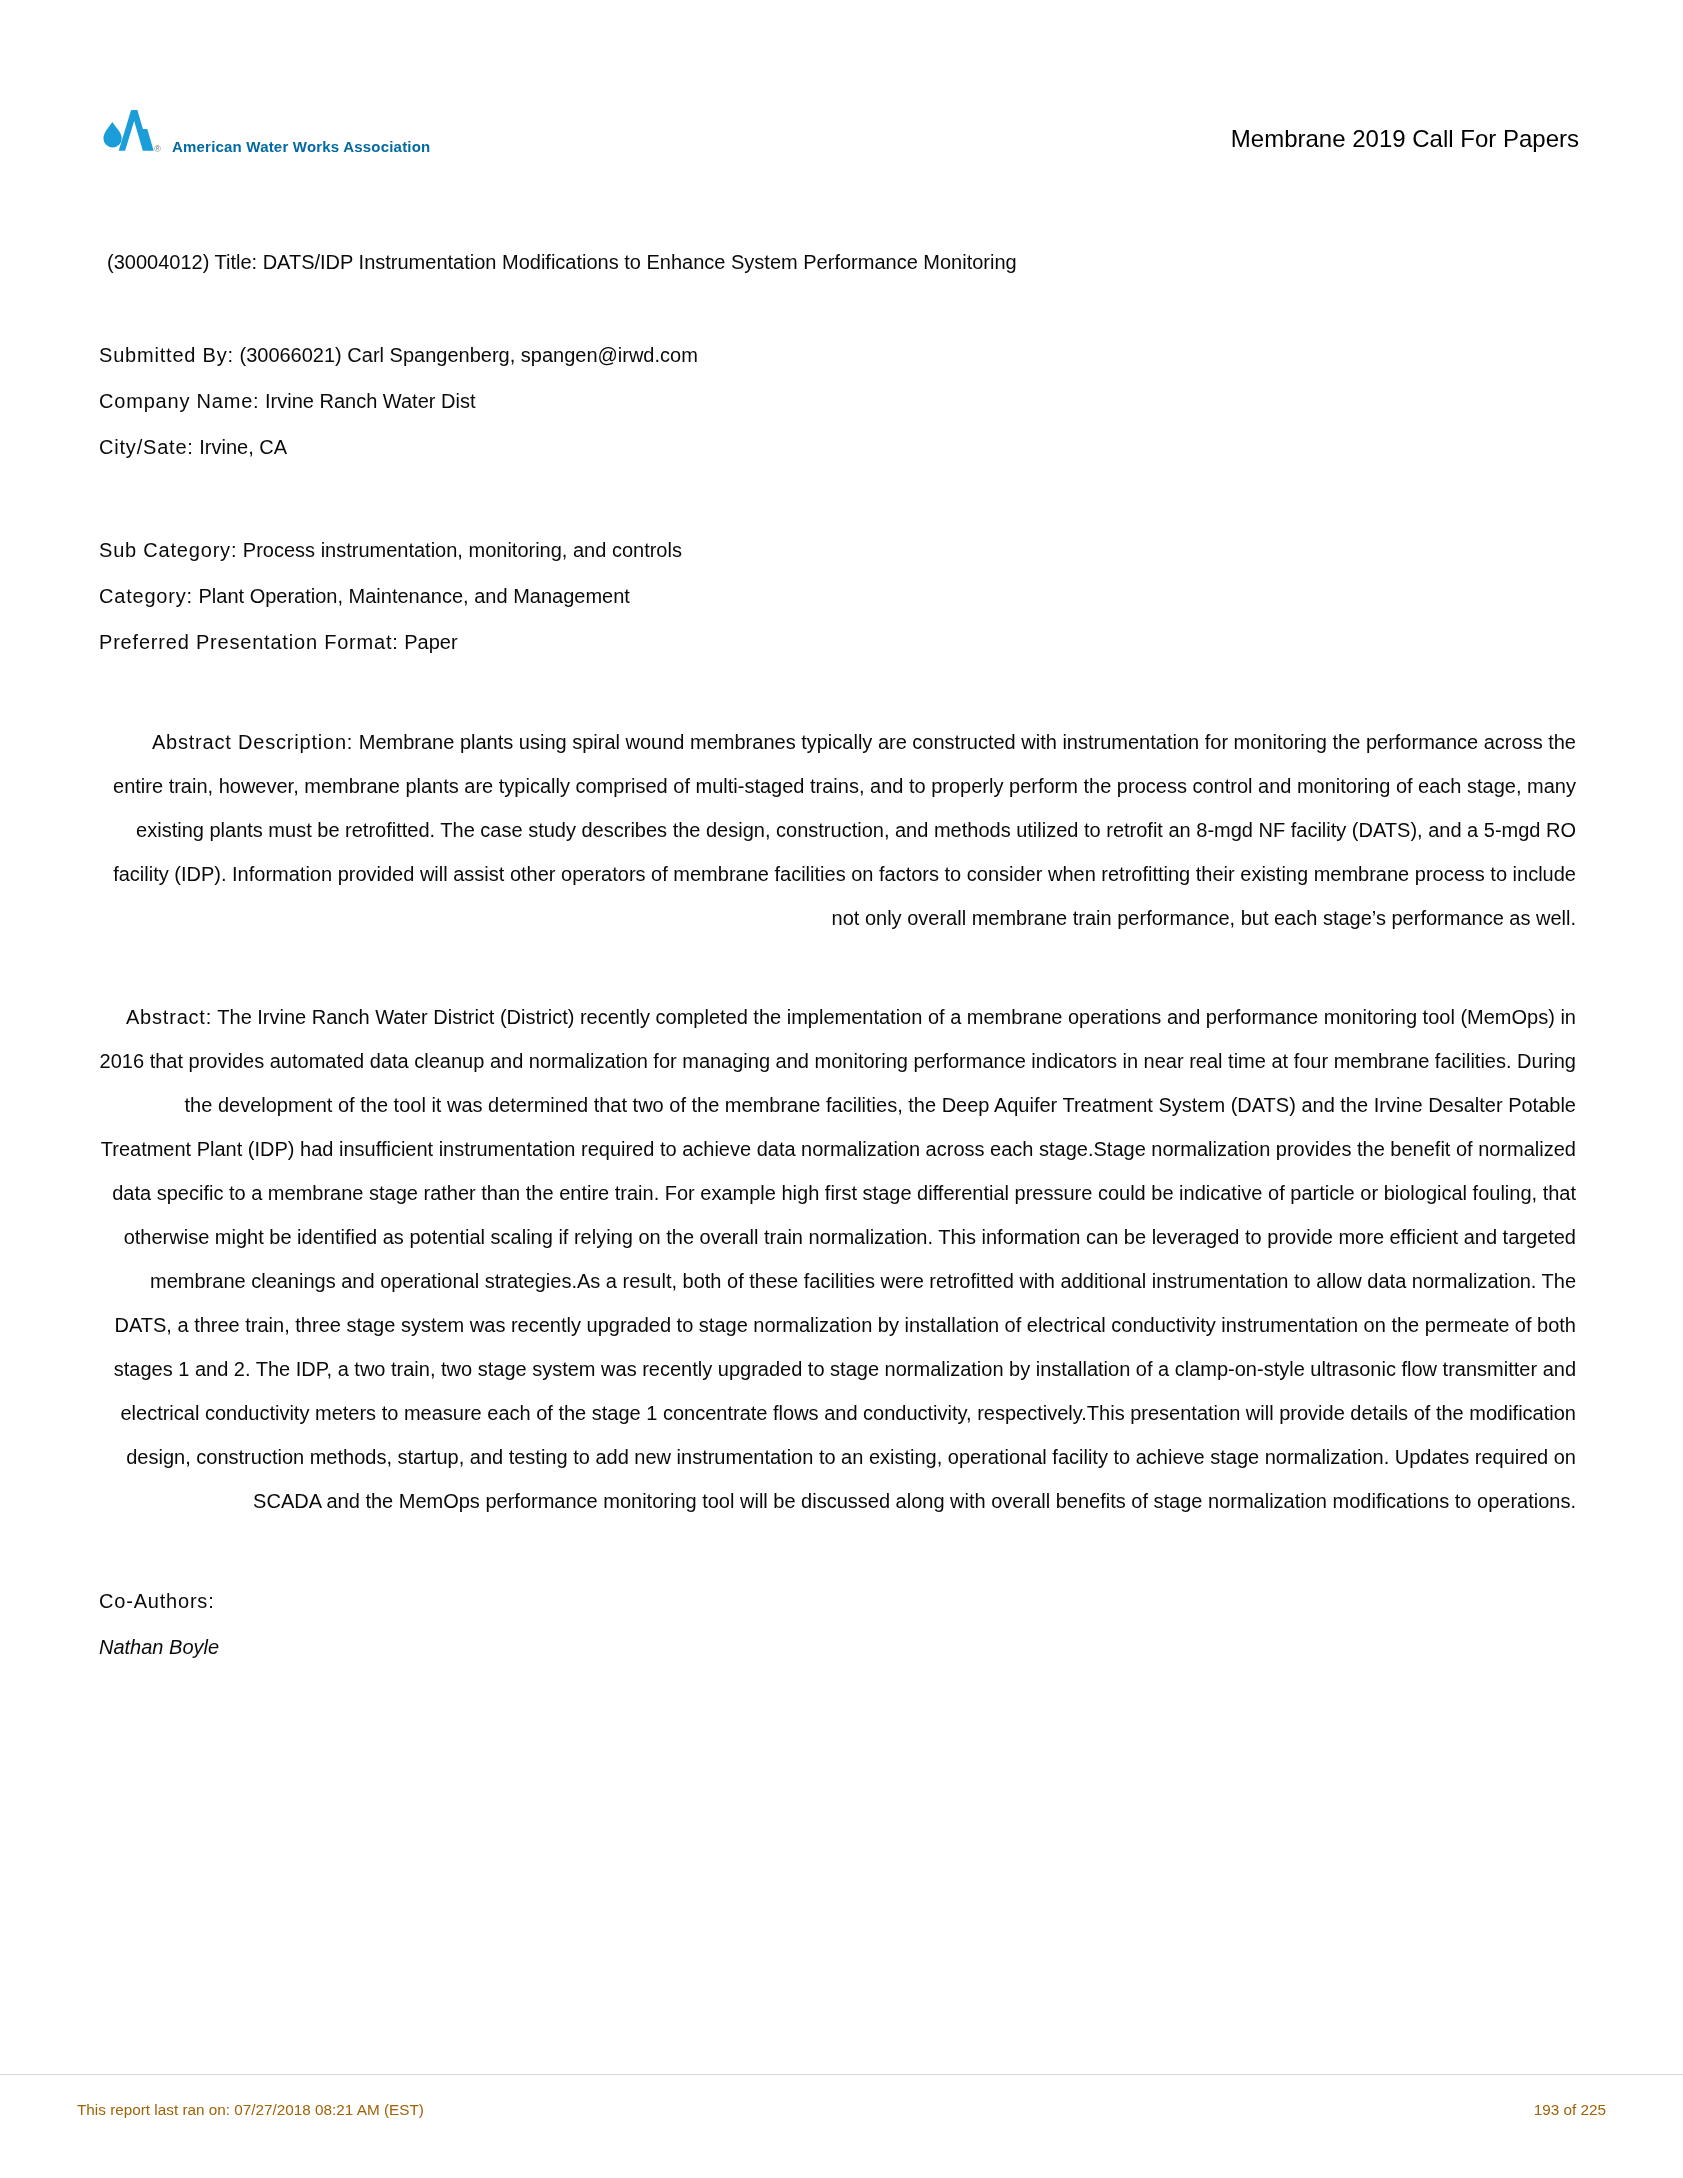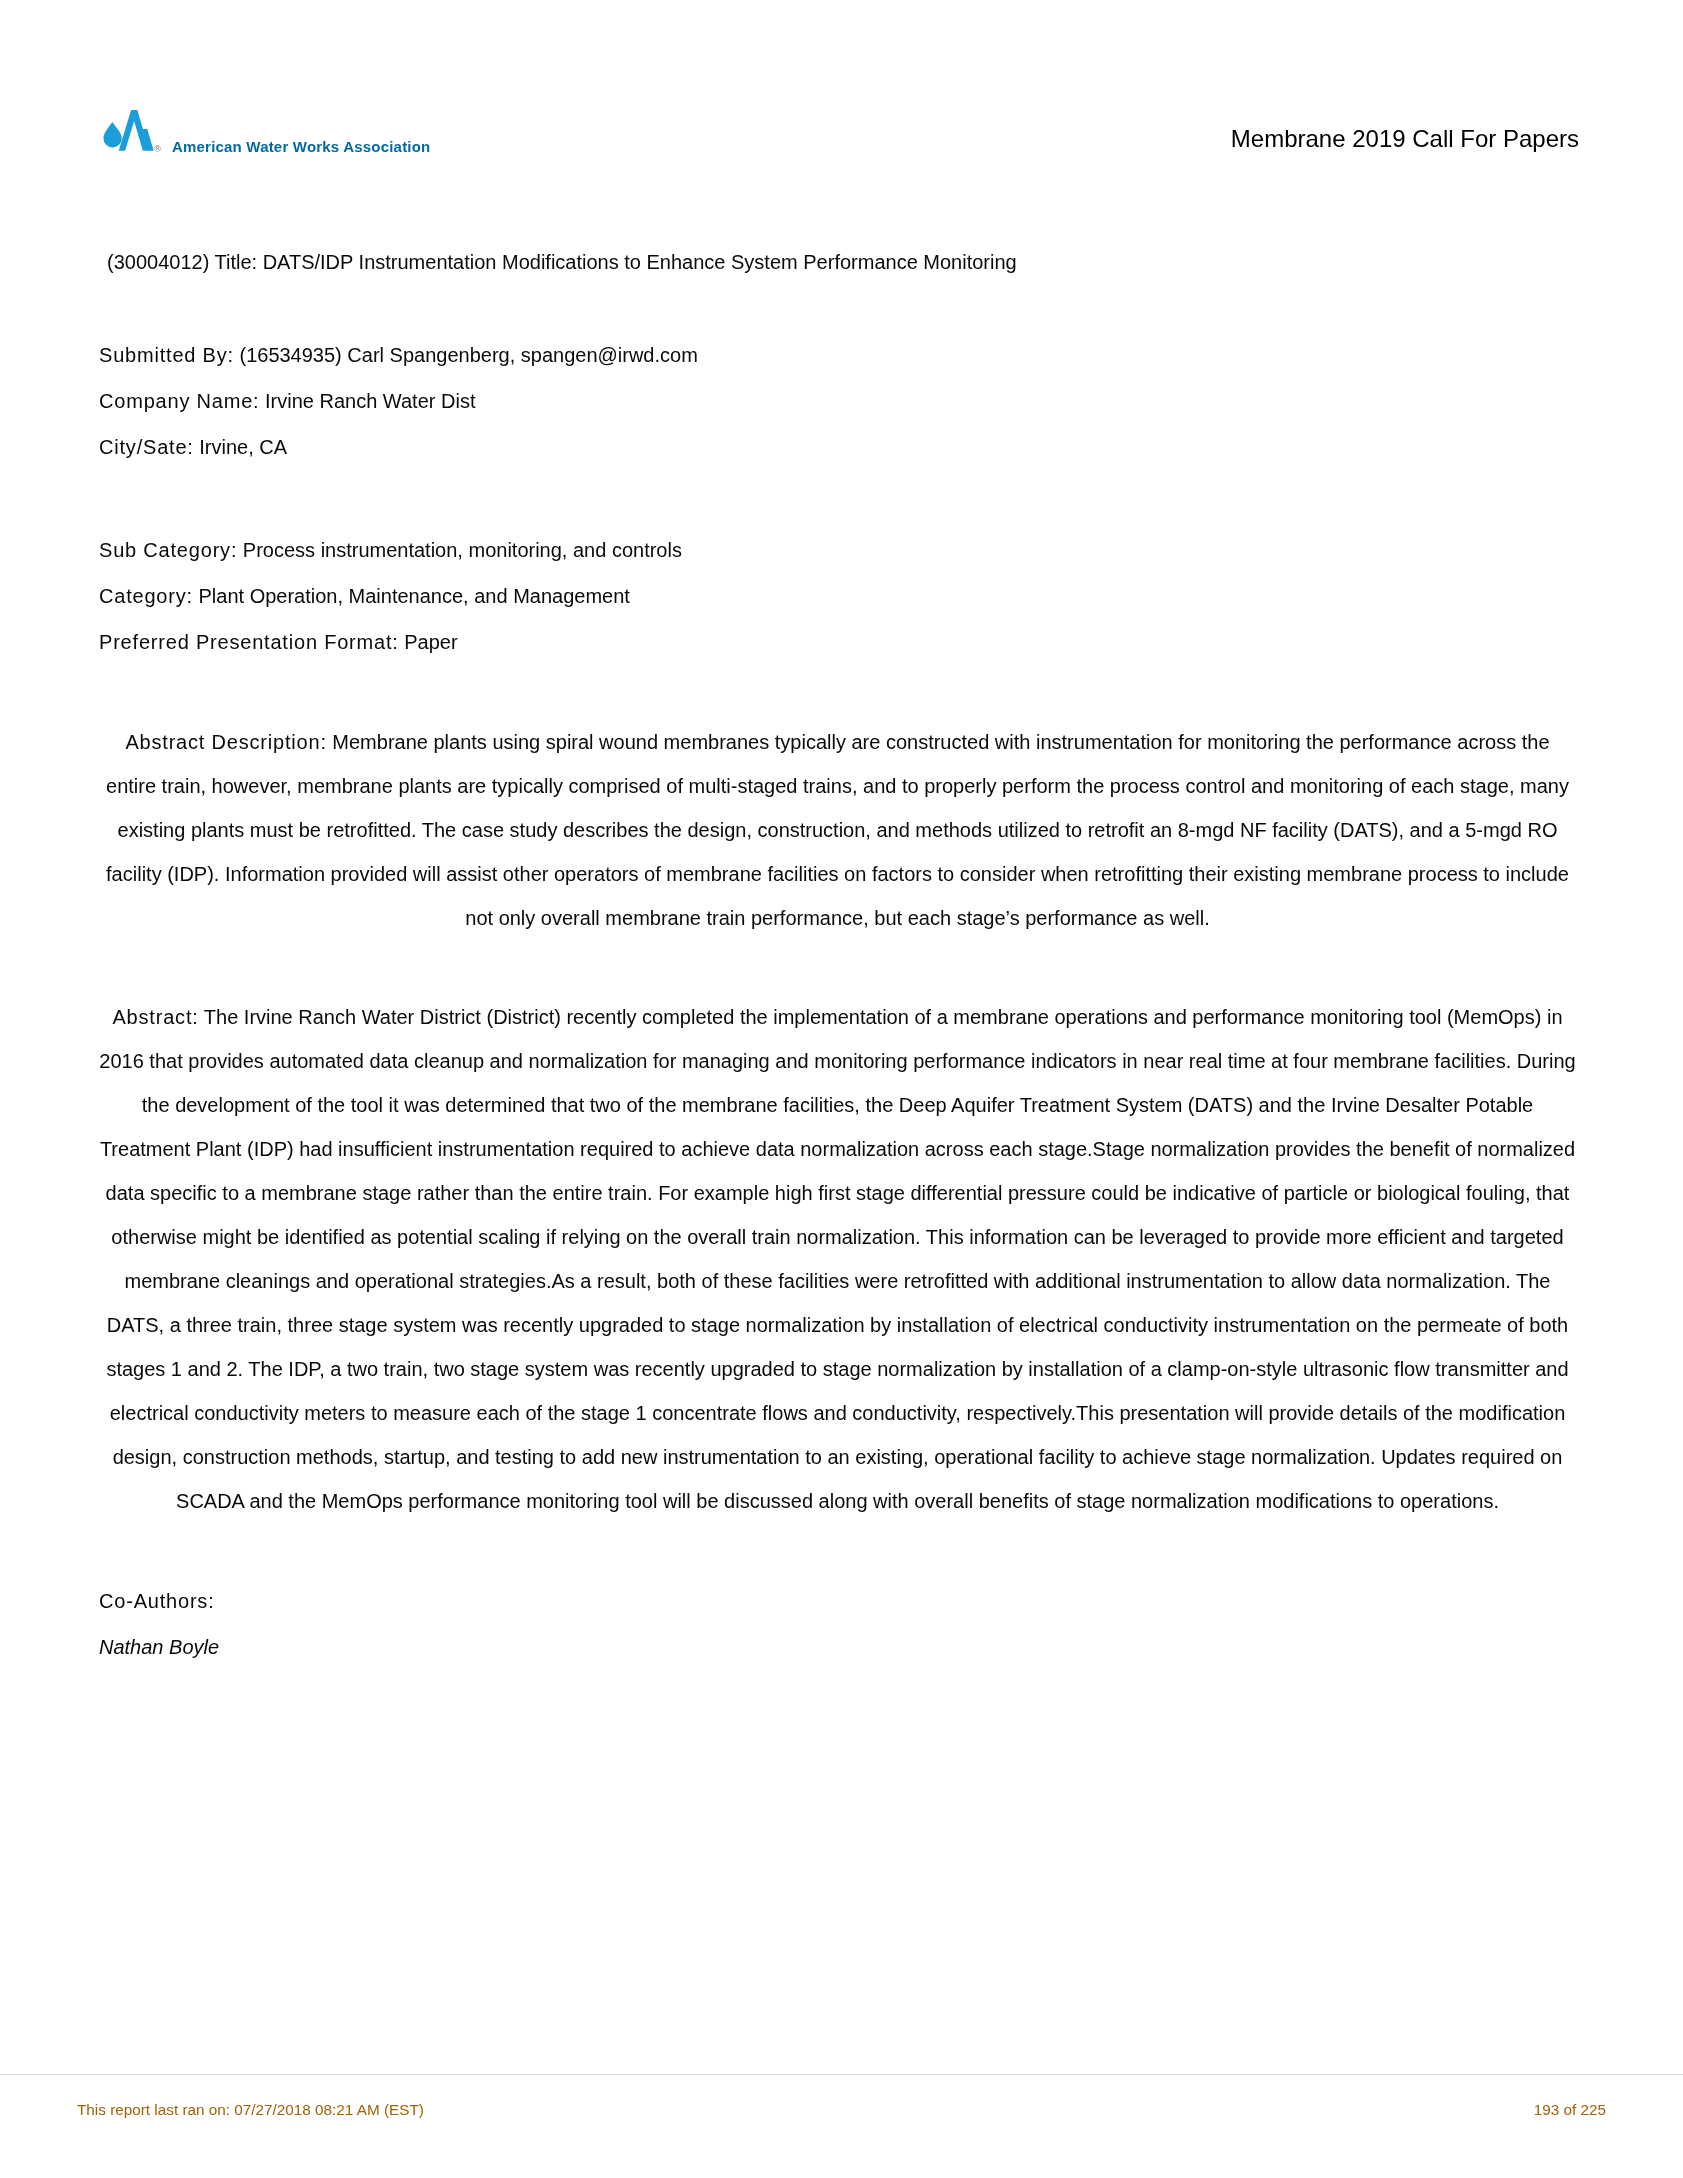--- a/index.html
+++ b/index.html
@@ -63,21 +63,21 @@
   .field-line {
     line-height: 46px;
     white-space: nowrap;
   }
   .label {
     letter-spacing: 0.8px;
   }
   .para {
     margin-top: 55px;
     line-height: 44px;
-    text-align: center;
+    text-align: right;
   }
   .coauthors {
     margin-top: 55px;
   }
   .coauthor-name {
     line-height: 46px;
     font-style: italic;
   }
   
   .footer-rule {
@@ -121,21 +121,21 @@
     <div class="doc-title">Membrane 2019 Call For Papers</div>
   </div>
 
   <div class="content">
 
     <p class="title-line">(30004012) Title: DATS/IDP Instrumentation Modifications to Enhance System Performance Monitoring</p>
 
     <div class="group">
       <div class="field-line">
         <span class="label">Submitted By:</span>
-        <span>(16534935) Carl Spangenberg, spangen@irwd.com</span>
+        <span>(30066021) Carl Spangenberg, spangen@irwd.com</span>
       </div>
       <div class="field-line">
         <span class="label">Company Name:</span>
         <span>Irvine Ranch Water Dist</span>
       </div>
       <div class="field-line">
         <span class="label">City/Sate:</span>
         <span>Irvine, CA</span>
       </div>
     </div>

